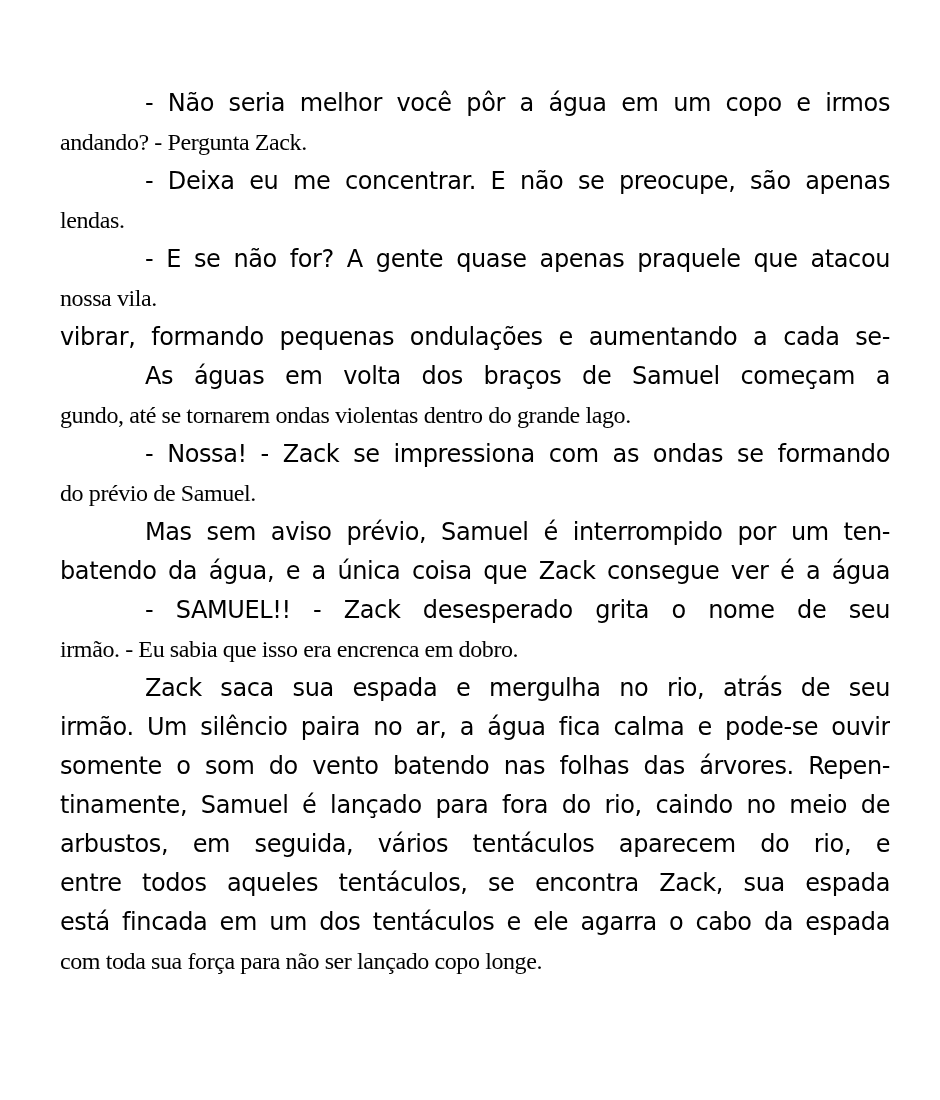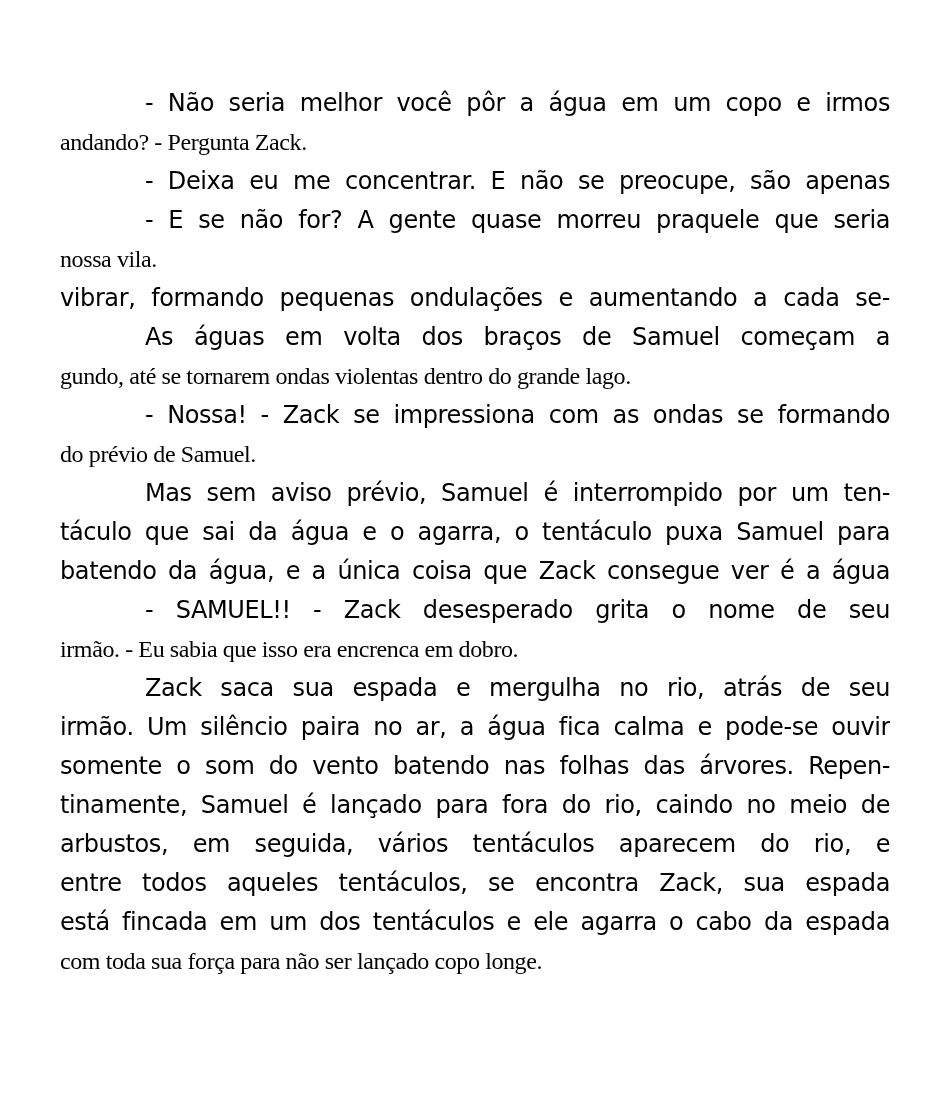--- a/index.html
+++ b/index.html
@@ -48,37 +48,37 @@
 <body>
 
 <main class="page">
   <section class="text-block">
       <div class="paragraph">
         <div class="line first">- Não seria melhor você pôr a água em um copo e irmos</div>
         <div class="line last">andando? - Pergunta Zack.</div>
       </div>
       <div class="paragraph">
         <div class="line first">- Deixa eu me concentrar. E não se preocupe, são apenas</div>
+        <div class="line last">lendas.</div>
       </div>
       <div class="paragraph">
-        <div class="line first">- E se não for? A gente quase morreu praquele que seria</div>
+        <div class="line first">- E se não for? A gente quase apenas praquele que atacou</div>
         <div class="line last">nossa vila.</div>
       </div>
       <div class="paragraph">
         <div class="line">vibrar, formando pequenas ondulações e aumentando a cada se-</div>
         <div class="line first">As águas em volta dos braços de Samuel começam a</div>
         <div class="line last">gundo, até se tornarem ondas violentas dentro do grande lago.</div>
       </div>
       <div class="paragraph">
         <div class="line first">- Nossa! - Zack se impressiona com as ondas se formando</div>
         <div class="line last">do prévio de Samuel.</div>
       </div>
       <div class="paragraph">
         <div class="line first">Mas sem aviso prévio, Samuel é interrompido por um ten-</div>
-        <div class="line">táculo que sai da água e o agarra, o tentáculo puxa Samuel para</div>
         <div class="line">batendo da água, e a única coisa que Zack consegue ver é a água</div>
       </div>
       <div class="paragraph">
         <div class="line first">- SAMUEL!! - Zack desesperado grita o nome de seu</div>
         <div class="line last">irmão. - Eu sabia que isso era encrenca em dobro.</div>
       </div>
       <div class="paragraph">
         <div class="line first">Zack saca sua espada e mergulha no rio, atrás de seu</div>
         <div class="line">irmão. Um silêncio paira no ar, a água fica calma e pode-se ouvir</div>
         <div class="line">somente o som do vento batendo nas folhas das árvores. Repen-</div>

